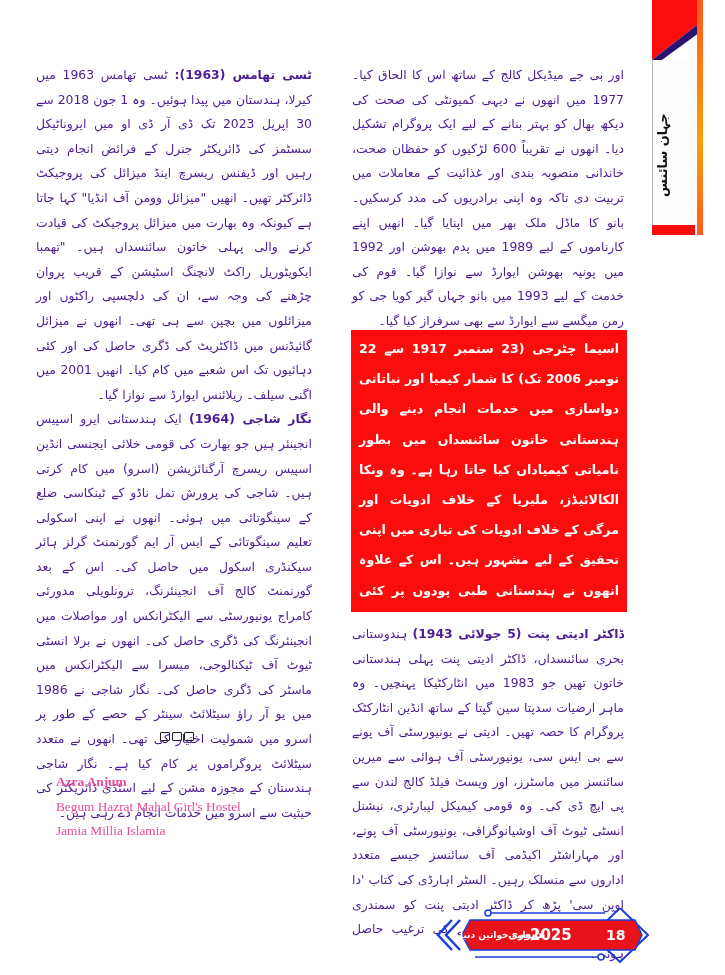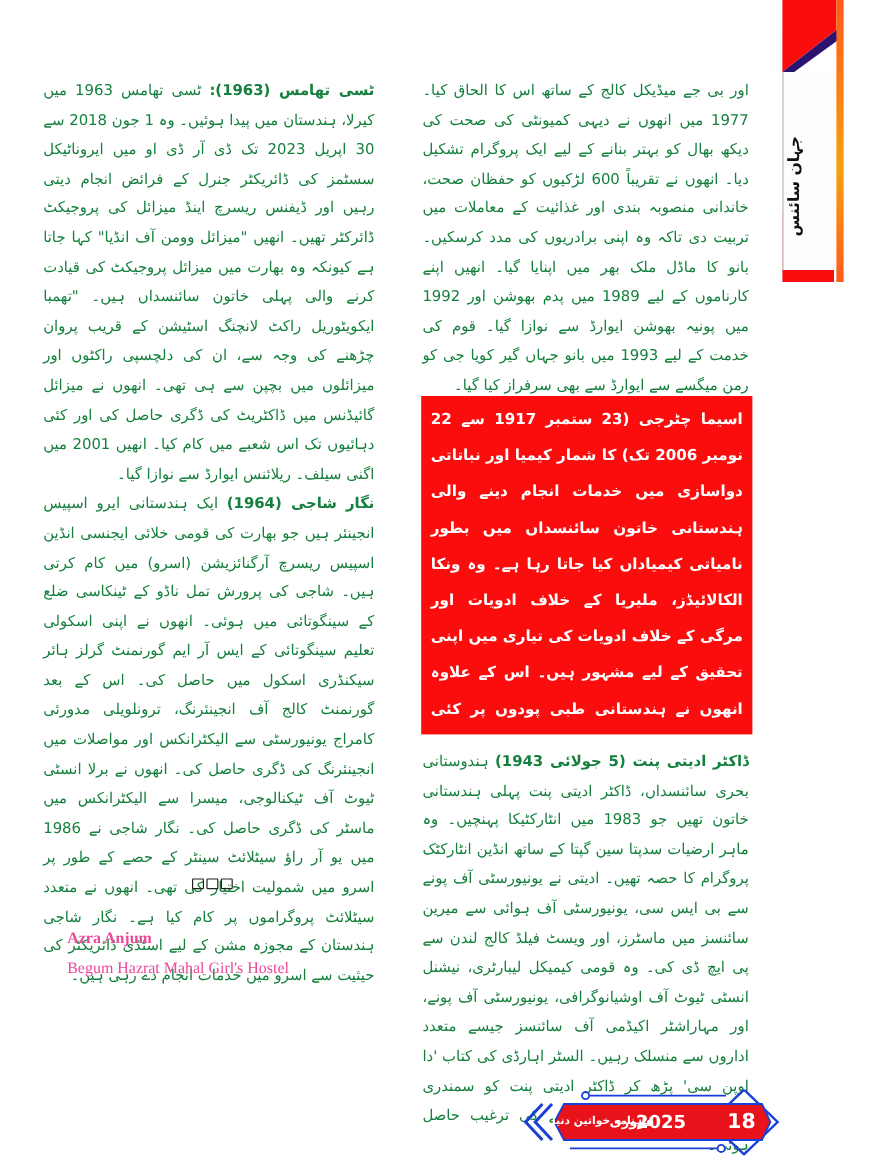--- a/index.html
+++ b/index.html
@@ -4,21 +4,21 @@
 <style>
   html, body { margin: 0; padding: 0; }
   body {
     width: 725px; height: 975px; position: relative; overflow: hidden;
     background: #ffffff; color: #111;
     font-family: "DejaVu Sans", sans-serif;
   }
   .urdu {
     direction: rtl; text-align: justify; text-align-last: right;
     font-family: "DejaVu Sans", sans-serif;
-    font-size: 12.4px; line-height: 24.6px; color: #15803d;
+    font-size: 12.4px; line-height: 24.6px; color: #4c1d95;
   }
   .urdu p { margin: 0; }
   .urdu b.lead { font-weight: bold; }
 
   
   #col-right { position: absolute; left: 352px; top: 63px; width: 272px; }
   #col-right .p1 { }
 
   
   #red-box {
@@ -51,21 +51,21 @@
 
   
   #author { position: absolute; left: 56px; top: 770px; font-family: "Liberation Serif", serif; font-size: 13.3px; color: #ec4899; }
   #author div { height: 24.5px; line-height: 24.5px; }
   #author .name { font-weight: bold; }
 
   
   #footer { position: absolute; left: 430px; top: 908px; width: 220px; height: 55px; }
   #footer svg { position: absolute; left: 0; top: 0; }
   #footer .txt { position: absolute; top: 15px; height: 24px; line-height: 24px; color: #fff; font-weight: bold; }
-  #page-num { left: 176px; font-size: 17px; }
+  #page-num { left: 176px; font-size: 14px; }
   #year { left: 100px; font-size: 15px; }
   #month { left: 78px; font-size: 11px; direction: rtl; }
   #mag { left: 30px; font-size: 9px; direction: rtl; }
 </style>
 </head>
 <body>
 
 <div id="side-strip">
   <svg width="80" height="235" style="position:absolute;left:0;top:0">
     <polygon points="7,0 52,0 52,25 7,60" fill="#fb0d0d"></polygon>
@@ -105,20 +105,21 @@
 
 <div id="separator">
   <span></span>
   <span></span>
   <span></span>
 </div>
 
 <div id="author">
   <div class="name">Azra Anjum</div>
   <div>Begum Hazrat Mahal Girl's Hostel</div>
+  <div>Jamia Millia Islamia</div>
 </div>
 
 <div id="footer">
   <svg width="220" height="55">
 
     <polyline points="22,12 8,27 22,42" fill="none" stroke="#1a3fd8" stroke-width="2.5"></polyline>
     <polyline points="30,12 16,27 30,42" fill="none" stroke="#1a3fd8" stroke-width="2.5"></polyline>
 
     <polygon points="190,0 218,27 190,54 162,27" fill="none" stroke="#1a3fd8" stroke-width="2"></polygon>
 

